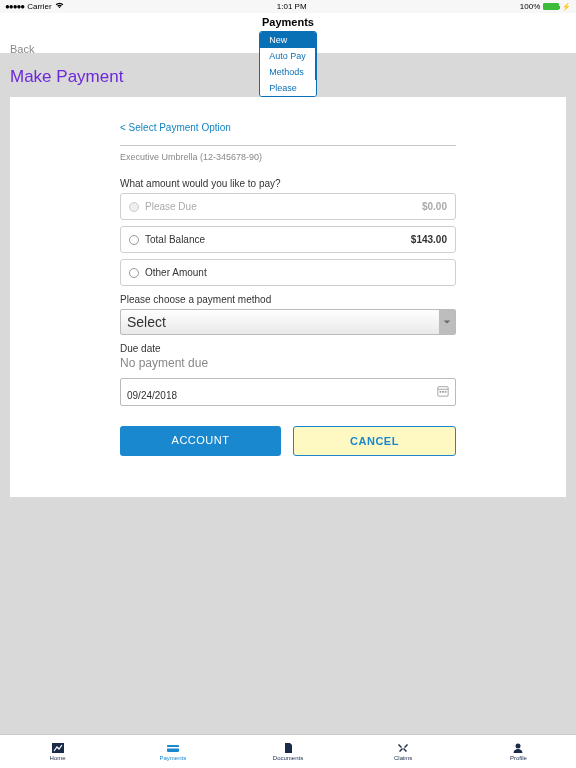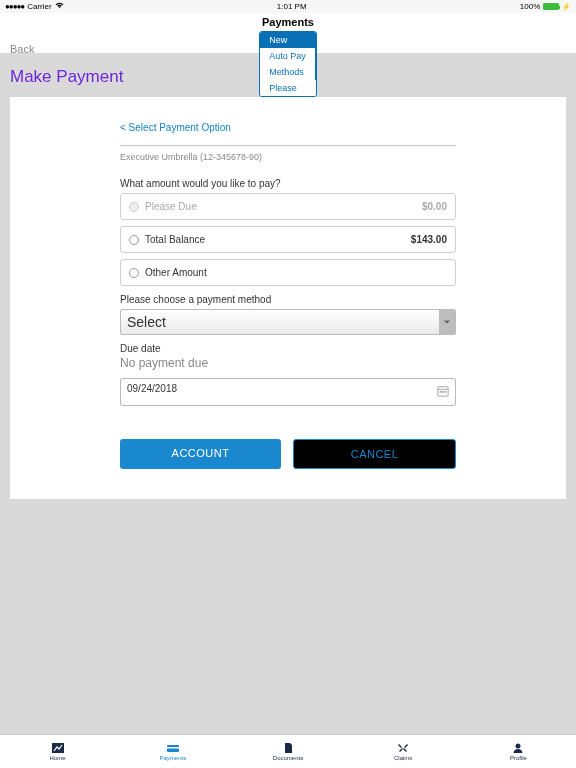--- a/index.html
+++ b/index.html
@@ -39,28 +39,28 @@
 .opt-row.disabled .opt-val { color: #aaa; font-weight: 600; }
 
 .select-box { display: flex; border: 1px solid #bbb; border-radius: 2px; overflow: hidden; margin-bottom: 8px; background: linear-gradient(#fff,#e9e9e9); }
 .select-input { flex: 1; padding: 4px 6px; font-size: 14px; color: #333; }
 .select-btn { width: 16px; background: #bdbdbd; display: flex; align-items: center; justify-content: center; }
 .select-btn svg { width: 8px; height: 8px; fill: #666; }
 
 .due { font-size: 10px; color: #333; margin-top: 8px; }
 .due-val { font-size: 12px; color: #888; margin-top: 2px; margin-bottom: 8px; }
 
-.date-box { display: flex; align-items: flex-start; border: 1px solid #bbb; border-radius: 2px; padding: 4px 6px; margin-bottom: 33px; }
+.date-box { display: flex; align-items: flex-end; border: 1px solid #bbb; border-radius: 2px; padding: 4px 6px; margin-bottom: 20px; }
 .date-text { flex: 1; font-size: 10px; color: #333; }
 .cal-icon svg { width: 12px; height: 12px; fill: #999; }
 
 .btn-row { display: flex; gap: 12px; }
 .btn { flex: 1; text-align: center; padding: 8px 0; font-size: 11px; border-radius: 3px; letter-spacing: 0.5px; cursor: pointer; }
 .btn.primary { background: #1a88cf; color: #fff; }
-.btn.secondary { background: #000000; color: #1a88cf; border: 1px solid #1a88cf; }
+.btn.secondary { background: #fef9c3; color: #1a88cf; border: 1px solid #1a88cf; font-weight: bold; }
 
 .nav-bar { position: absolute; bottom: 0; left: 0; right: 0; height: 34px; background: #fff; border-top: 1px solid #ccc; display: flex; }
 .nav-item { flex: 1; display: flex; flex-direction: column; align-items: center; justify-content: center; gap: 1px; cursor: pointer; }
 .nav-item svg { width: 14px; height: 12px; }
 .nav-label { font-size: 6px; color: #1a2b4a; }
 .nav-item.active .nav-label { color: #1a88cf; }
 </style>
 </head>
 <body>
 

